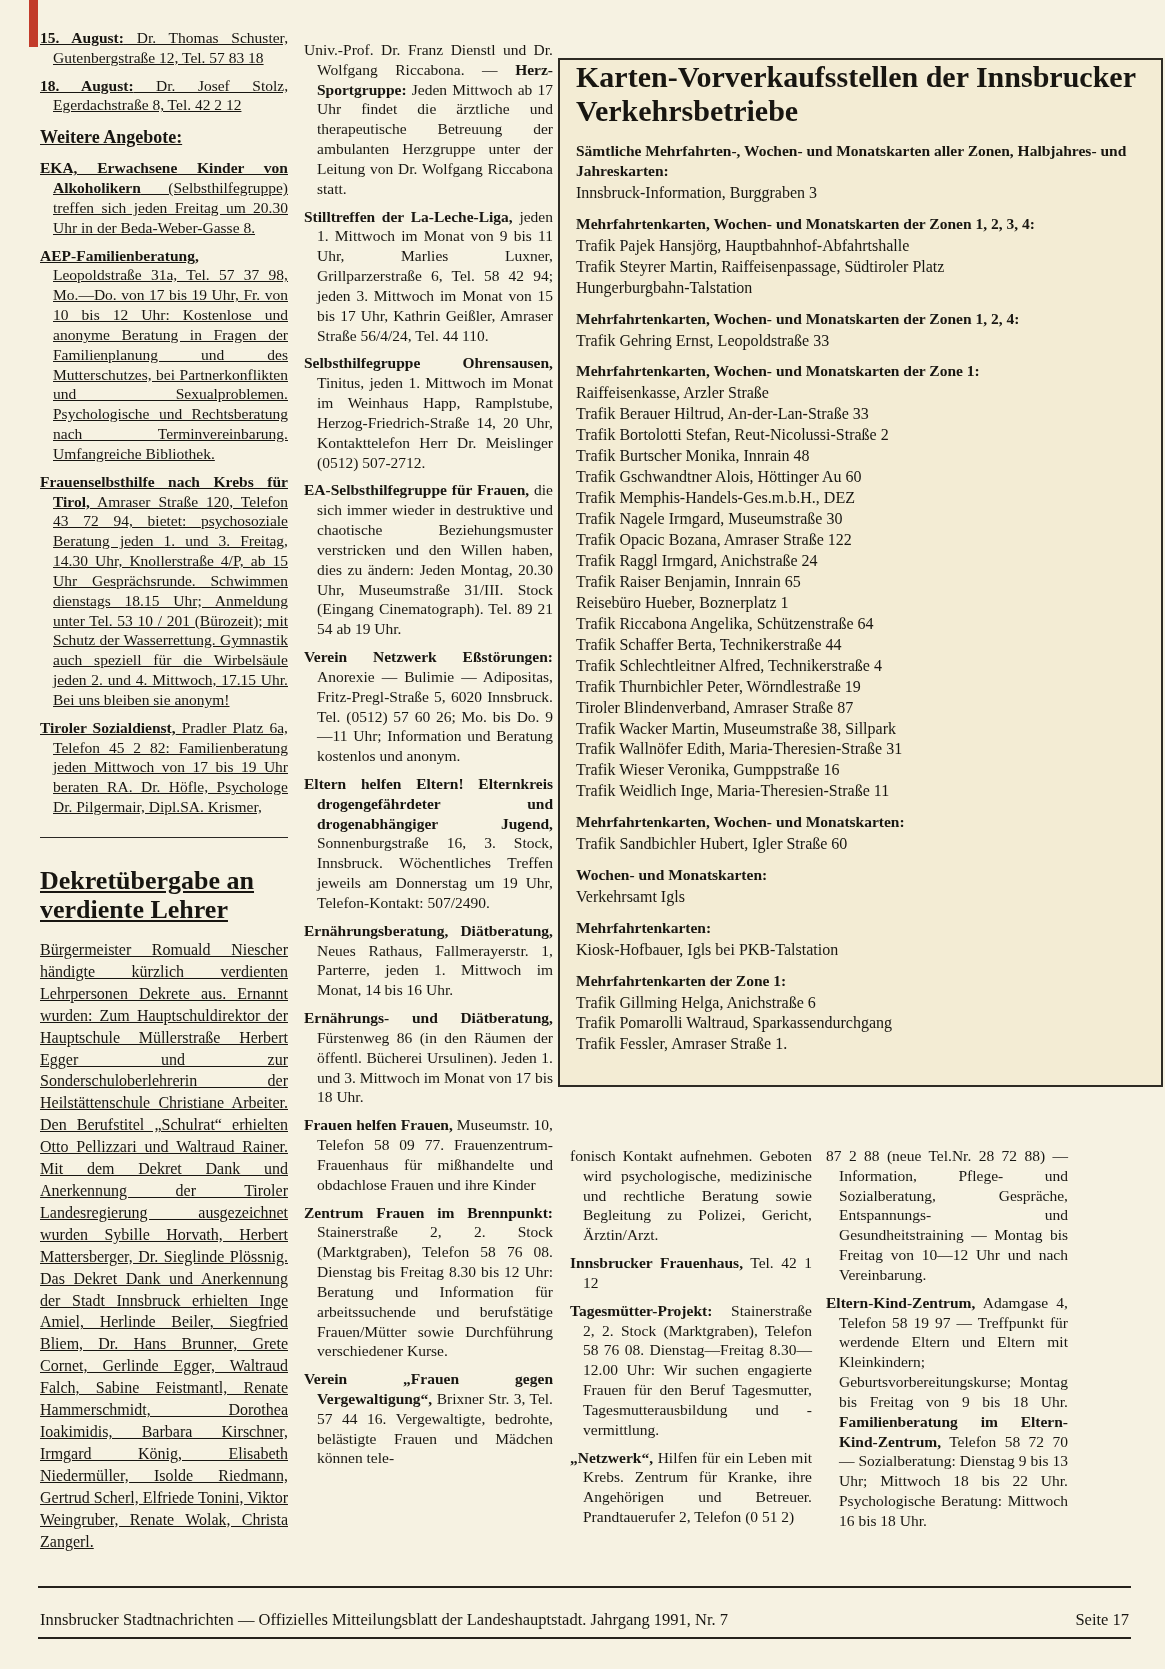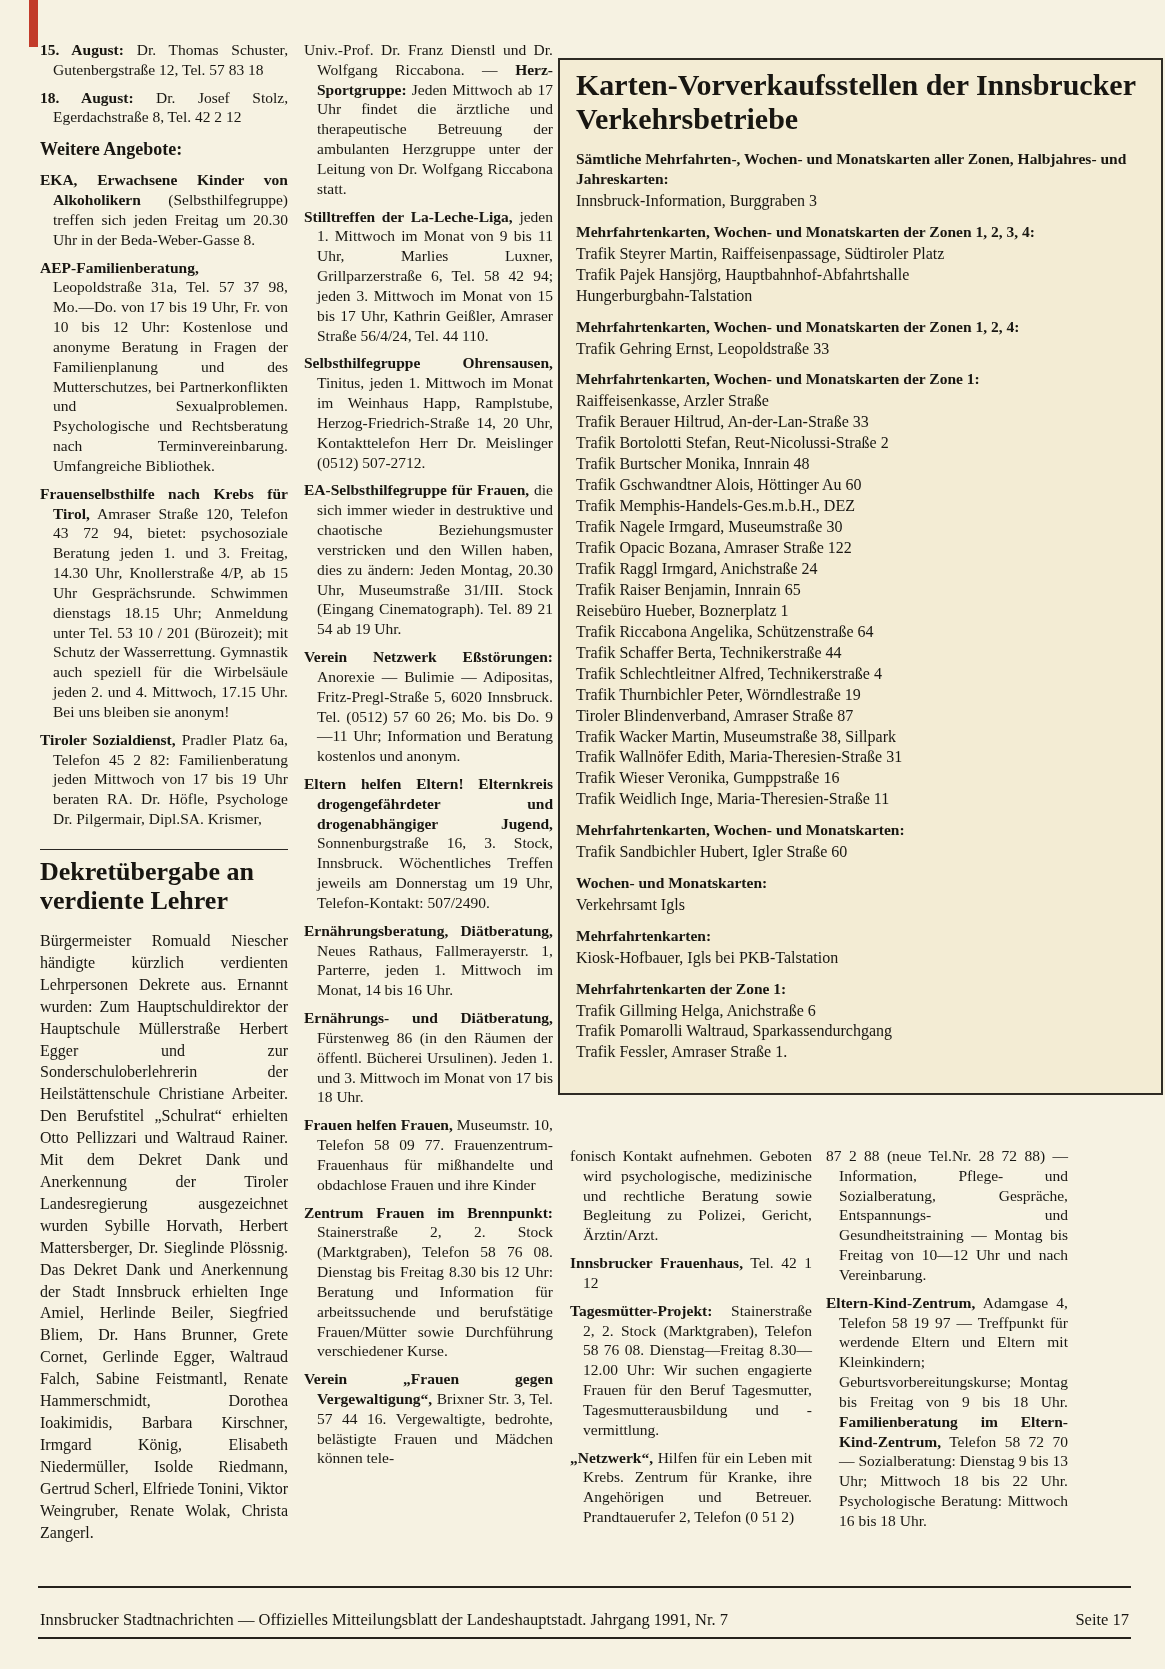--- a/index.html
+++ b/index.html
@@ -7,34 +7,34 @@
   body{
     width:1165px;height:1669px;
     background:#f6f2e2;
     font-family:"Liberation Serif", serif;
     color:#181611;
   }
   .page{position:relative;width:1165px;height:1669px;overflow:hidden;}
   .reg-mark{position:absolute;left:29px;top:0;width:9px;height:47px;background:#c23b2a;}
 
   .col{position:absolute;}
-  .col1{left:40px;top:40px;width:248px;}
+  .col1{left:40px;top:28px;width:248px;text-decoration:underline;}
   .col2{left:304px;top:40px;width:249px;}
 
   .entry{font-size:15.5px;line-height:1.28;margin:0 0 8px;text-align:justify;
          padding-left:13px;text-indent:-13px;}
   .entry b{font-weight:bold;}
   .subheading{font-size:18px;font-weight:bold;margin:12px 0 10px;}
 
-  .article{margin-top:20px;border-top:1.5px solid #2a2824;padding-top:7px;}
+  .article{margin-top:20px;border-top:1.5px solid #2a2824;padding-top:28px;}
   .article-title{font-size:26px;line-height:1.12;font-weight:bold;margin:0 0 15px;}
   .article-body{font-size:16px;line-height:1.37;text-align:justify;margin:0;}
 
   .box{position:absolute;left:558px;top:58px;width:569px;
-       background:#f3ecd4;border:2px solid #2e2b24;padding:8px 16px 14px;}
+       background:#f3ecd4;border:2px solid #2e2b24;padding:0 16px 14px;}
   .box-title{font-size:30px;font-weight:bold;line-height:1.14;margin:0 0 13px;}
   .box-section{margin:0 0 10px;}
   .box-section:last-child{margin-bottom:16px;}
   .box-heading{font-size:15.5px;font-weight:bold;line-height:1.28;margin:0 0 2px;}
   .box-line{font-size:16px;line-height:1.31;}
 
   .bottom-left{left:570px;top:1146px;width:242px;}
   .bottom-right{left:826px;top:1146px;width:242px;}
 
   .footer{position:absolute;left:38px;width:1089px;top:1586px;
@@ -82,22 +82,22 @@
   <section class="box">
     <h1 class="box-title">Karten-Vorverkaufsstellen der Innsbrucker Verkehrsbetriebe</h1>
 
     <div class="box-section">
       <div class="box-heading">Sämtliche Mehrfahrten-, Wochen- und Monatskarten aller Zonen, Halbjahres- und Jahreskarten:</div>
       <div class="box-line">Innsbruck-Information, Burggraben 3</div>
     </div>
 
     <div class="box-section">
       <div class="box-heading">Mehrfahrtenkarten, Wochen- und Monatskarten der Zonen 1, 2, 3, 4:</div>
+      <div class="box-line">Trafik Pajek Hansjörg, Hauptbahnhof-Abfahrtshalle</div>
       <div class="box-line">Trafik Steyrer Martin, Raiffeisenpassage, Südtiroler Platz</div>
-      <div class="box-line">Trafik Pajek Hansjörg, Hauptbahnhof-Abfahrtshalle</div>
       <div class="box-line">Hungerburgbahn-Talstation</div>
     </div>
 
     <div class="box-section">
       <div class="box-heading">Mehrfahrtenkarten, Wochen- und Monatskarten der Zonen 1, 2, 4:</div>
       <div class="box-line">Trafik Gehring Ernst, Leopoldstraße 33</div>
     </div>
 
     <div class="box-section">
       <div class="box-heading">Mehrfahrtenkarten, Wochen- und Monatskarten der Zone 1:</div>

